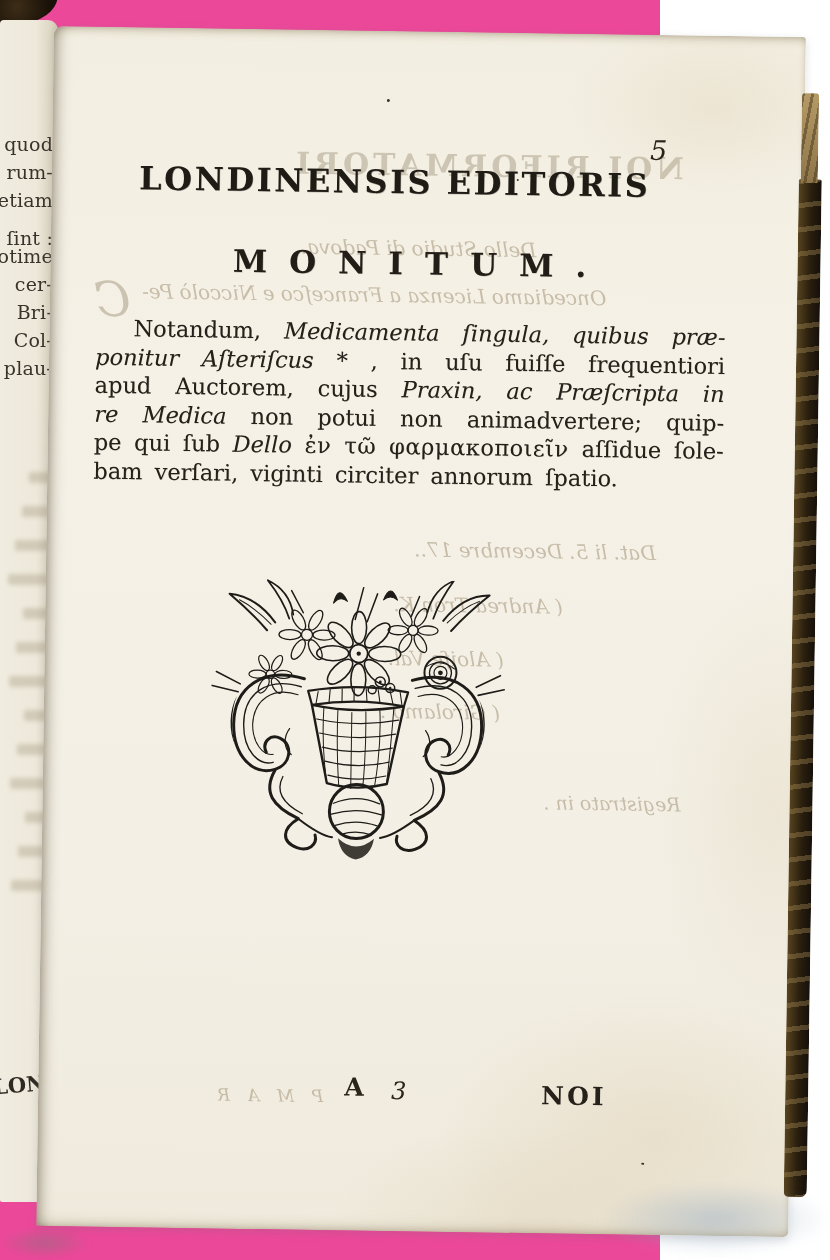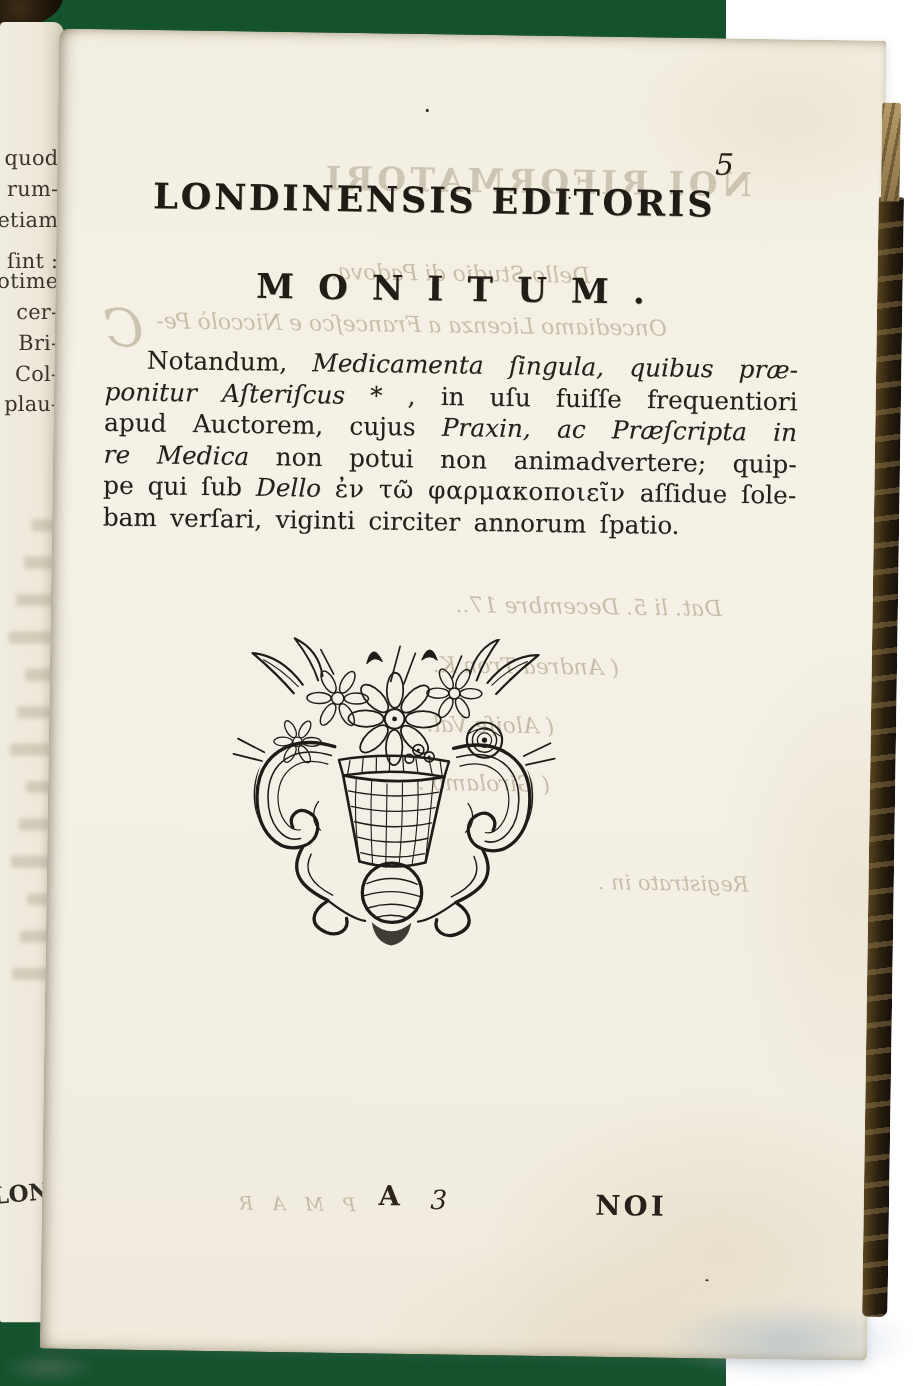--- a/index.html
+++ b/index.html
@@ -1,20 +1,20 @@
 <!DOCTYPE html>
 <html><head>
 <meta charset="utf-8">
 <style>
   html,body{margin:0;padding:0;}
   body{
     width:830px;height:1260px;overflow:hidden;background:#ffffff;
     font-family:"DejaVu Serif", serif;
   }
-  .photo{position:relative;width:660px;height:1260px;background:#14532d;}
+  .photo{position:relative;width:660px;height:1260px;background:#ec4899;}
 
   
   .sliver{
     position:absolute;left:0;top:20px;width:58px;height:1182px;
     background:linear-gradient(90deg,#f0ecdf 0%,#ede8da 62%,#ddd6c3 88%,#ccc4ae 100%);
     border-radius:4px 10px 2px 2px;
   }
   .sliver .frag{
     position:absolute;right:5px;white-space:nowrap;
     font-size:19px;color:#39332b;letter-spacing:.2px;

